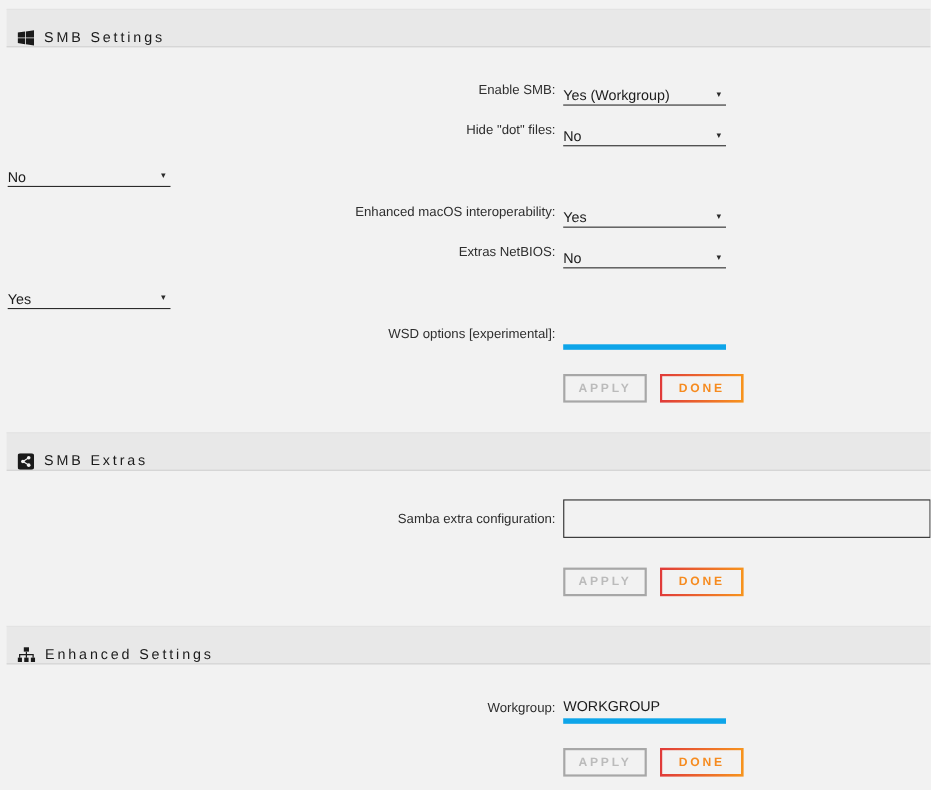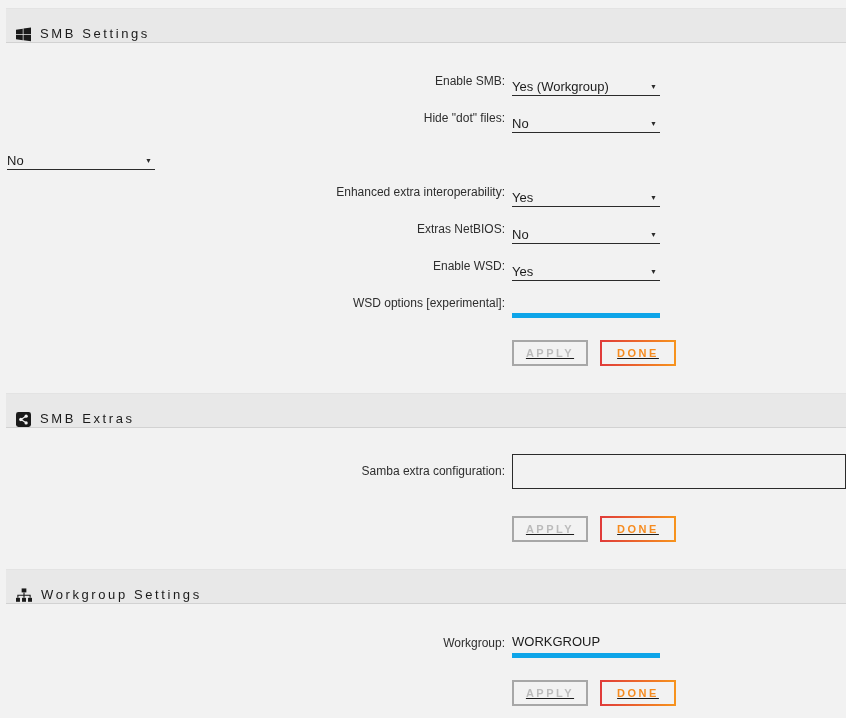--- a/index.html
+++ b/index.html
@@ -83,21 +83,20 @@
     font-family: inherit; font-size: 13px; color: #1b1b1b;
     padding: 2px 4px;
     border-radius: 0;
   }
 
   .buttons-row {
     margin-left: 512px;
     margin-top: 22px;
     padding-bottom: 27px;
     display: flex;
-    text-decoration: underline;
   }
   .btn {
     width: 76px; height: 26px;
     font-family: inherit;
     font-size: 11px; font-weight: bold;
     letter-spacing: 2.5px;
     padding: 0;
     cursor: pointer;
     text-transform: uppercase;
   }
@@ -148,37 +147,36 @@
       </div>
 
       <div class="row">
         <div class="select">
           <span>No</span>
           <span class="caret">▼</span>
         </div>
       </div>
 
       <div class="row">
-        <label class="field-label">Enhanced extra interoperability:</label>
+        <label class="field-label">Enhanced macOS interoperability:</label>
         <div class="select">
           <span>Yes</span>
           <span class="caret">▼</span>
         </div>
       </div>
 
       <div class="row">
         <label class="field-label">Extras NetBIOS:</label>
         <div class="select">
           <span>No</span>
           <span class="caret">▼</span>
         </div>
       </div>
 
       <div class="row">
-        <label class="field-label">Enable WSD:</label>
         <div class="select">
           <span>Yes</span>
           <span class="caret">▼</span>
         </div>
       </div>
 
       <div class="row">
         <label class="field-label">WSD options [experimental]:</label>
         <input type="text" class="text-input" value="" style="">
       </div>
@@ -224,21 +222,21 @@
     <header class="section-header">
       <span class="hicon">
         <svg width="16" height="15" viewBox="0 0 17 15">
           <rect x="6" y="0" width="5" height="4.2" fill="#1a1a1a"></rect>
           <path d="M8.5 4.2 V7.2 M2 10 V7.2 H15 V10 M8.5 7.2 V10" stroke="#1a1a1a" stroke-width="1.2" fill="none"></path>
           <rect x="0" y="10" width="4.2" height="4.2" fill="#1a1a1a"></rect>
           <rect x="6.4" y="10" width="4.2" height="4.2" fill="#1a1a1a"></rect>
           <rect x="12.8" y="10" width="4.2" height="4.2" fill="#1a1a1a"></rect>
         </svg>
       </span>
-      <span class="header-title">Workgroup Settings</span>
+      <span class="header-title">Enhanced Settings</span>
     </header>
 
     <div class="form form-workgroup">
       <div class="row">
         <label class="field-label">Workgroup:</label>
         <input type="text" class="text-input" value="WORKGROUP" style="">
       </div>
 
       <div class="buttons-row">
         <button class="btn btn-apply">APPLY</button>

